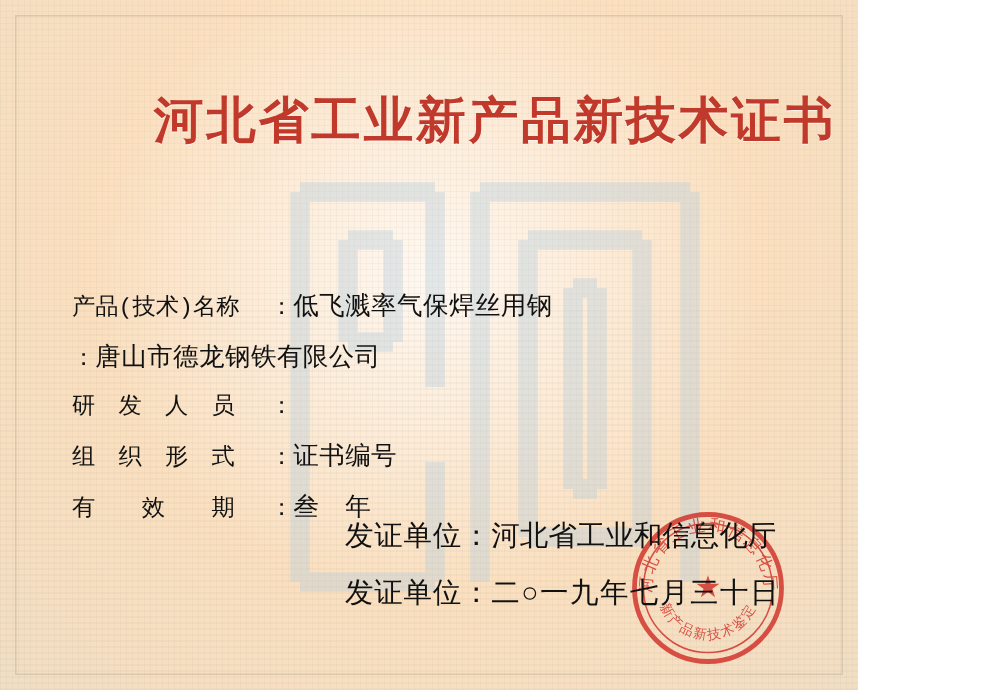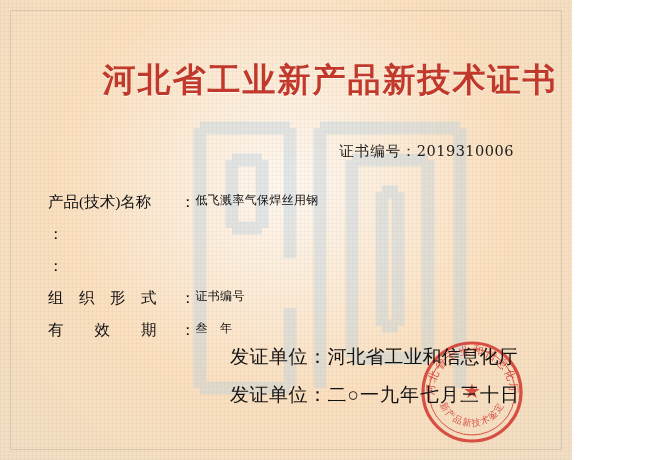--- a/index.html
+++ b/index.html
@@ -86,38 +86,38 @@
   .cert-number .cn-value { letter-spacing: 0.5px; }
 
   .fields {
     position: absolute;
     left: 48px;
     top: 192px;
     width: 570px;
   }
   .field-row {
     display: flex;
-    align-items: flex-start;
+    align-items: flex-end;
     margin-bottom: 11px;
-    font-family: Liberation Serif, serif;
+    font-family: Liberation Mono, monospace;
   }
   .field-label {
     width: 132px;
     flex: 0 0 132px;
     font-size: 15.5px;
     color: #111111;
     white-space: pre;
   }
   .field-colon {
     flex: 0 0 10px;
     font-size: 15.5px;
     color: #111111;
   }
   .field-value {
-    font-size: 12px;
+    font-size: 17px;
     color: #111111;
     letter-spacing: 0.3px;
   }
 
   .footer {
     position: absolute;
     right: 52px;
     bottom: 40px;
     text-align: left;
     font-family: "DejaVu Serif", "Liberation Serif", serif;
@@ -175,37 +175,36 @@
         <path d="M30 280 L120 280"></path>
         <path d="M120 280 L120 200"></path>
       </g>
     </svg>
   </div>
 
   <div class="frame-outer"></div>
 
   <div class="title">河北省工业新产品新技术证书</div>
 
-  <div class="cert-number">
-    <span class="cn-label">证书编号：</span><span class="cn-value">2019310006</span>
-  </div>
 
   <div class="fields">
 
     <div class="field-row">
       <span class="field-label">产品(技术)名称</span>
       <span class="field-colon">：</span>
       <span class="field-value">低飞溅率气保焊丝用钢</span>
     </div>
 
     <div class="field-row">
       <span class="field-colon">：</span>
-    </div>
-
-    <div class="field-row">
+      <span class="field-value">唐山市德龙钢铁有限公司</span>
+    </div>
+
+    <div class="field-row">
+      <span class="field-label">研　发　人　员</span>
       <span class="field-colon">：</span>
     </div>
 
     <div class="field-row">
       <span class="field-label">组　织　形　式</span>
       <span class="field-colon">：</span>
       <span class="field-value">证书编号</span>
     </div>
 
     <div class="field-row">

